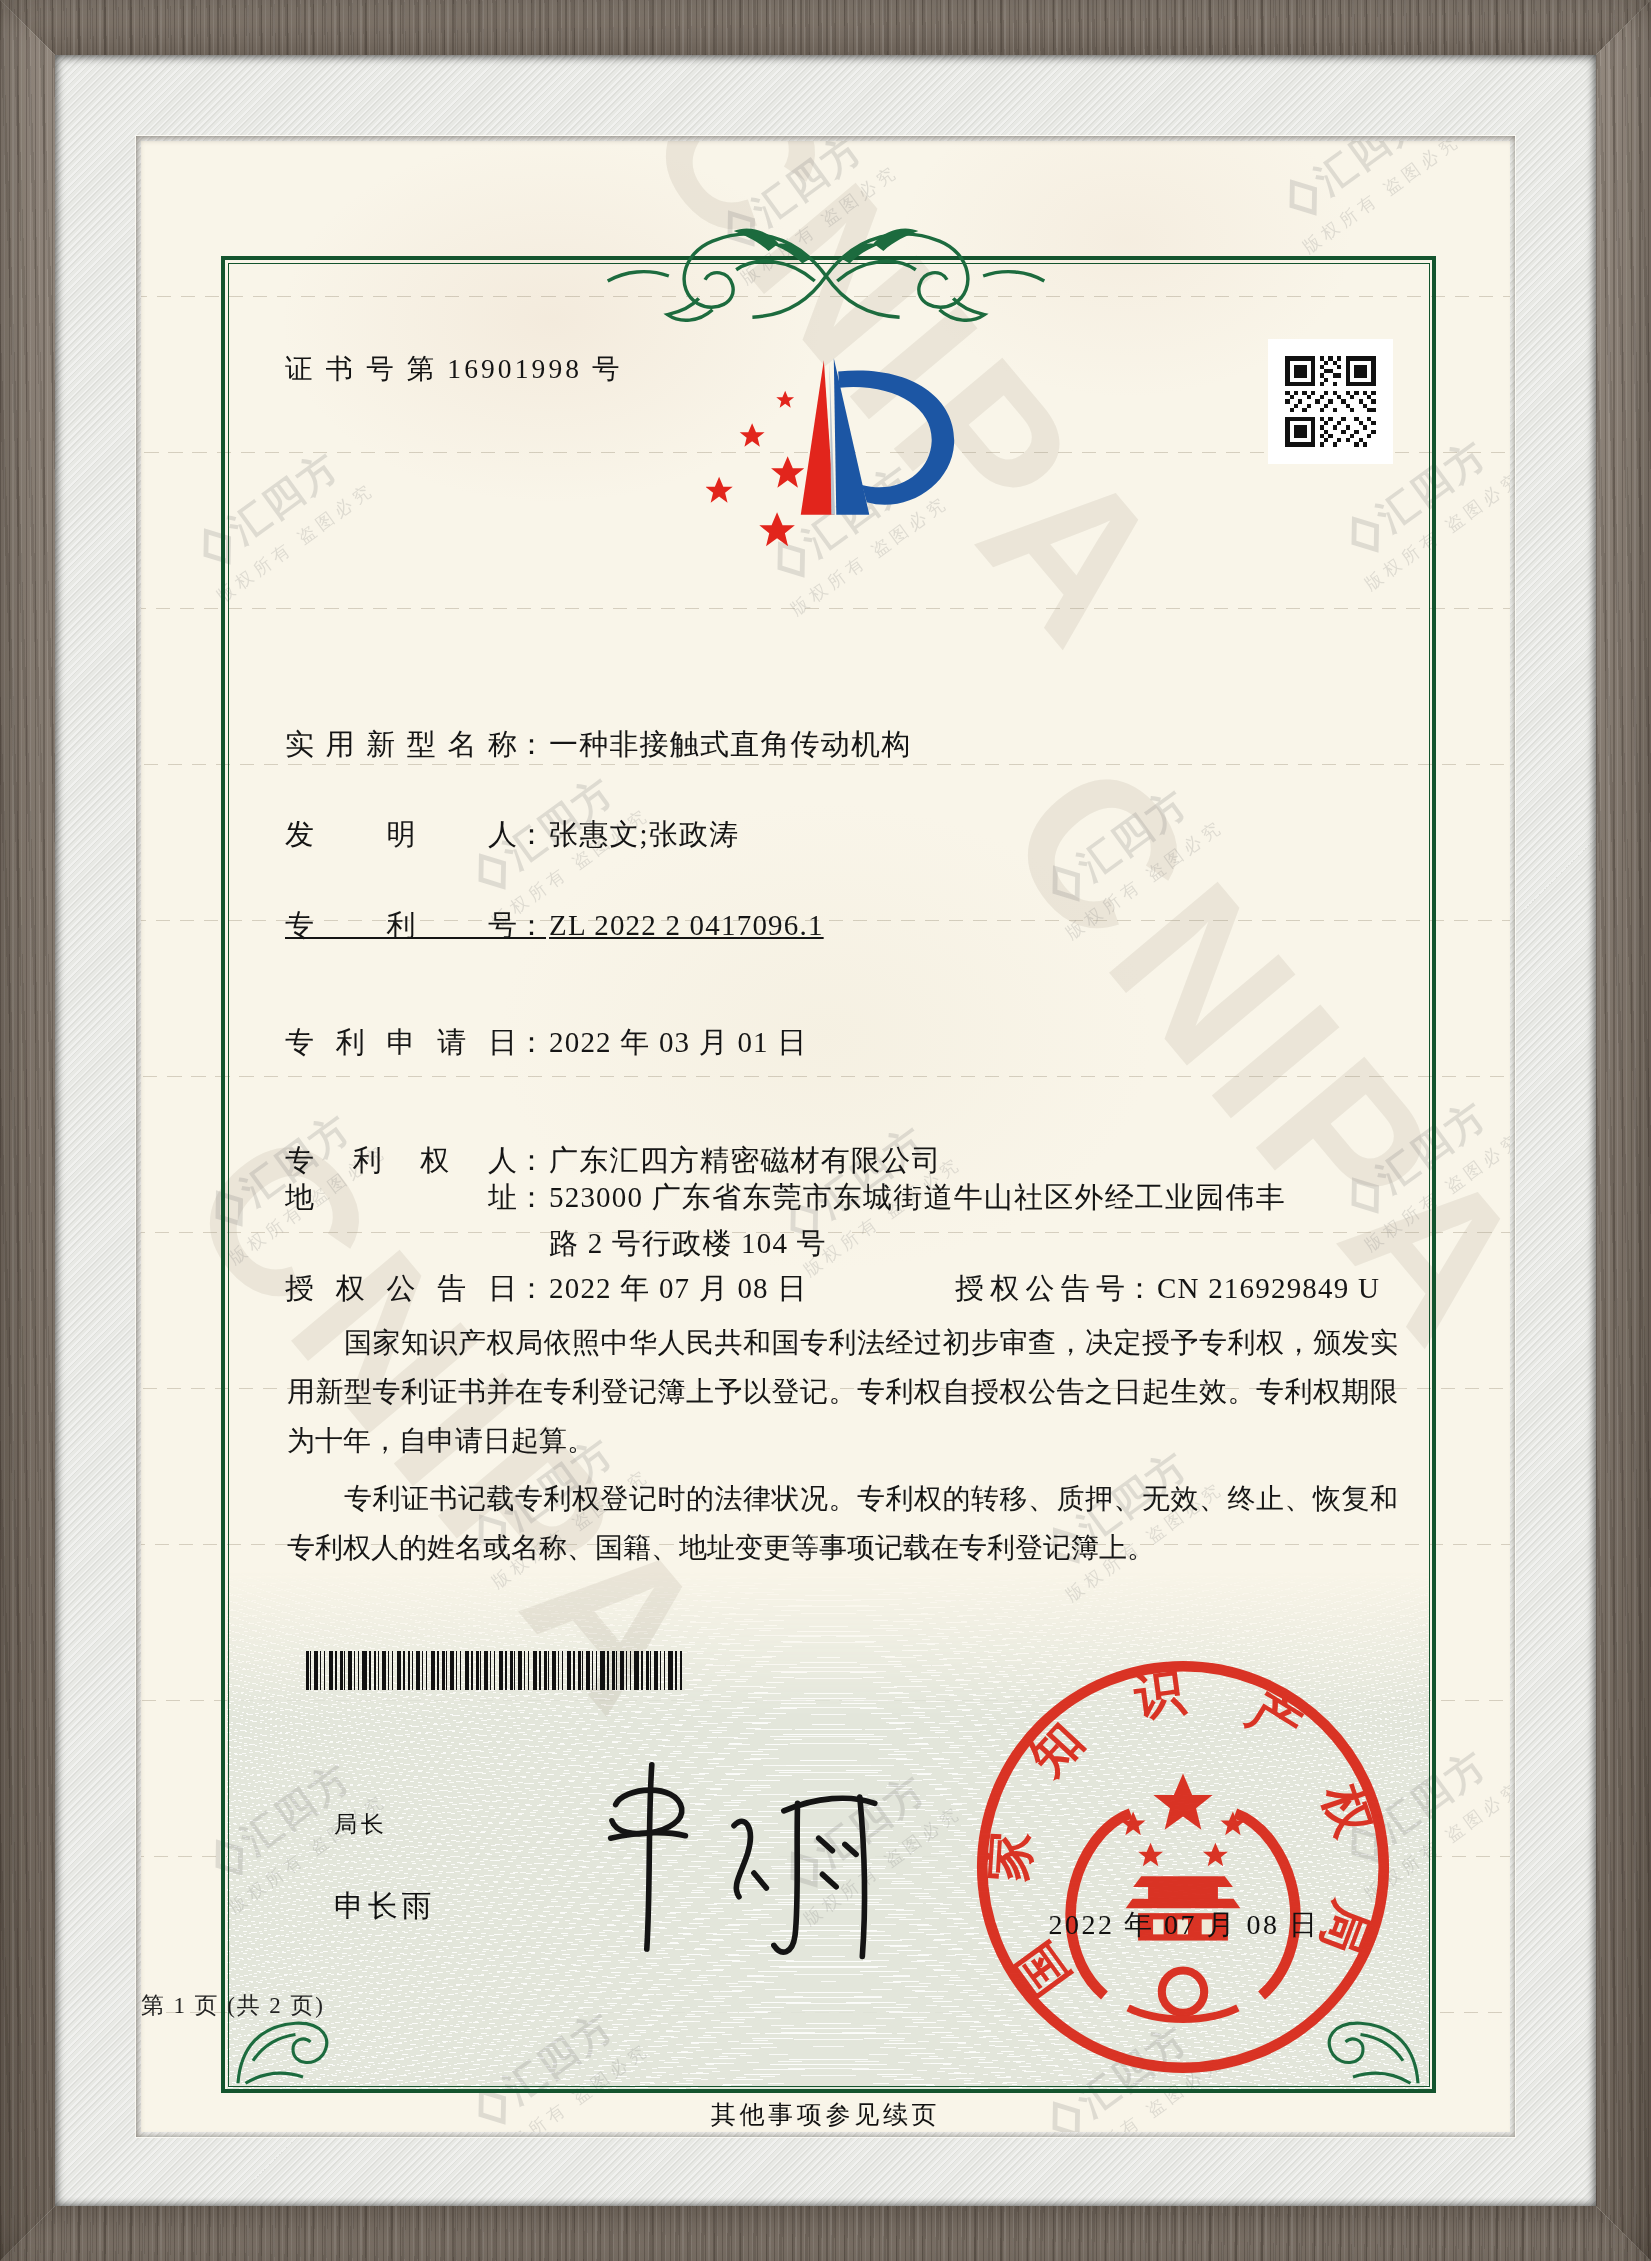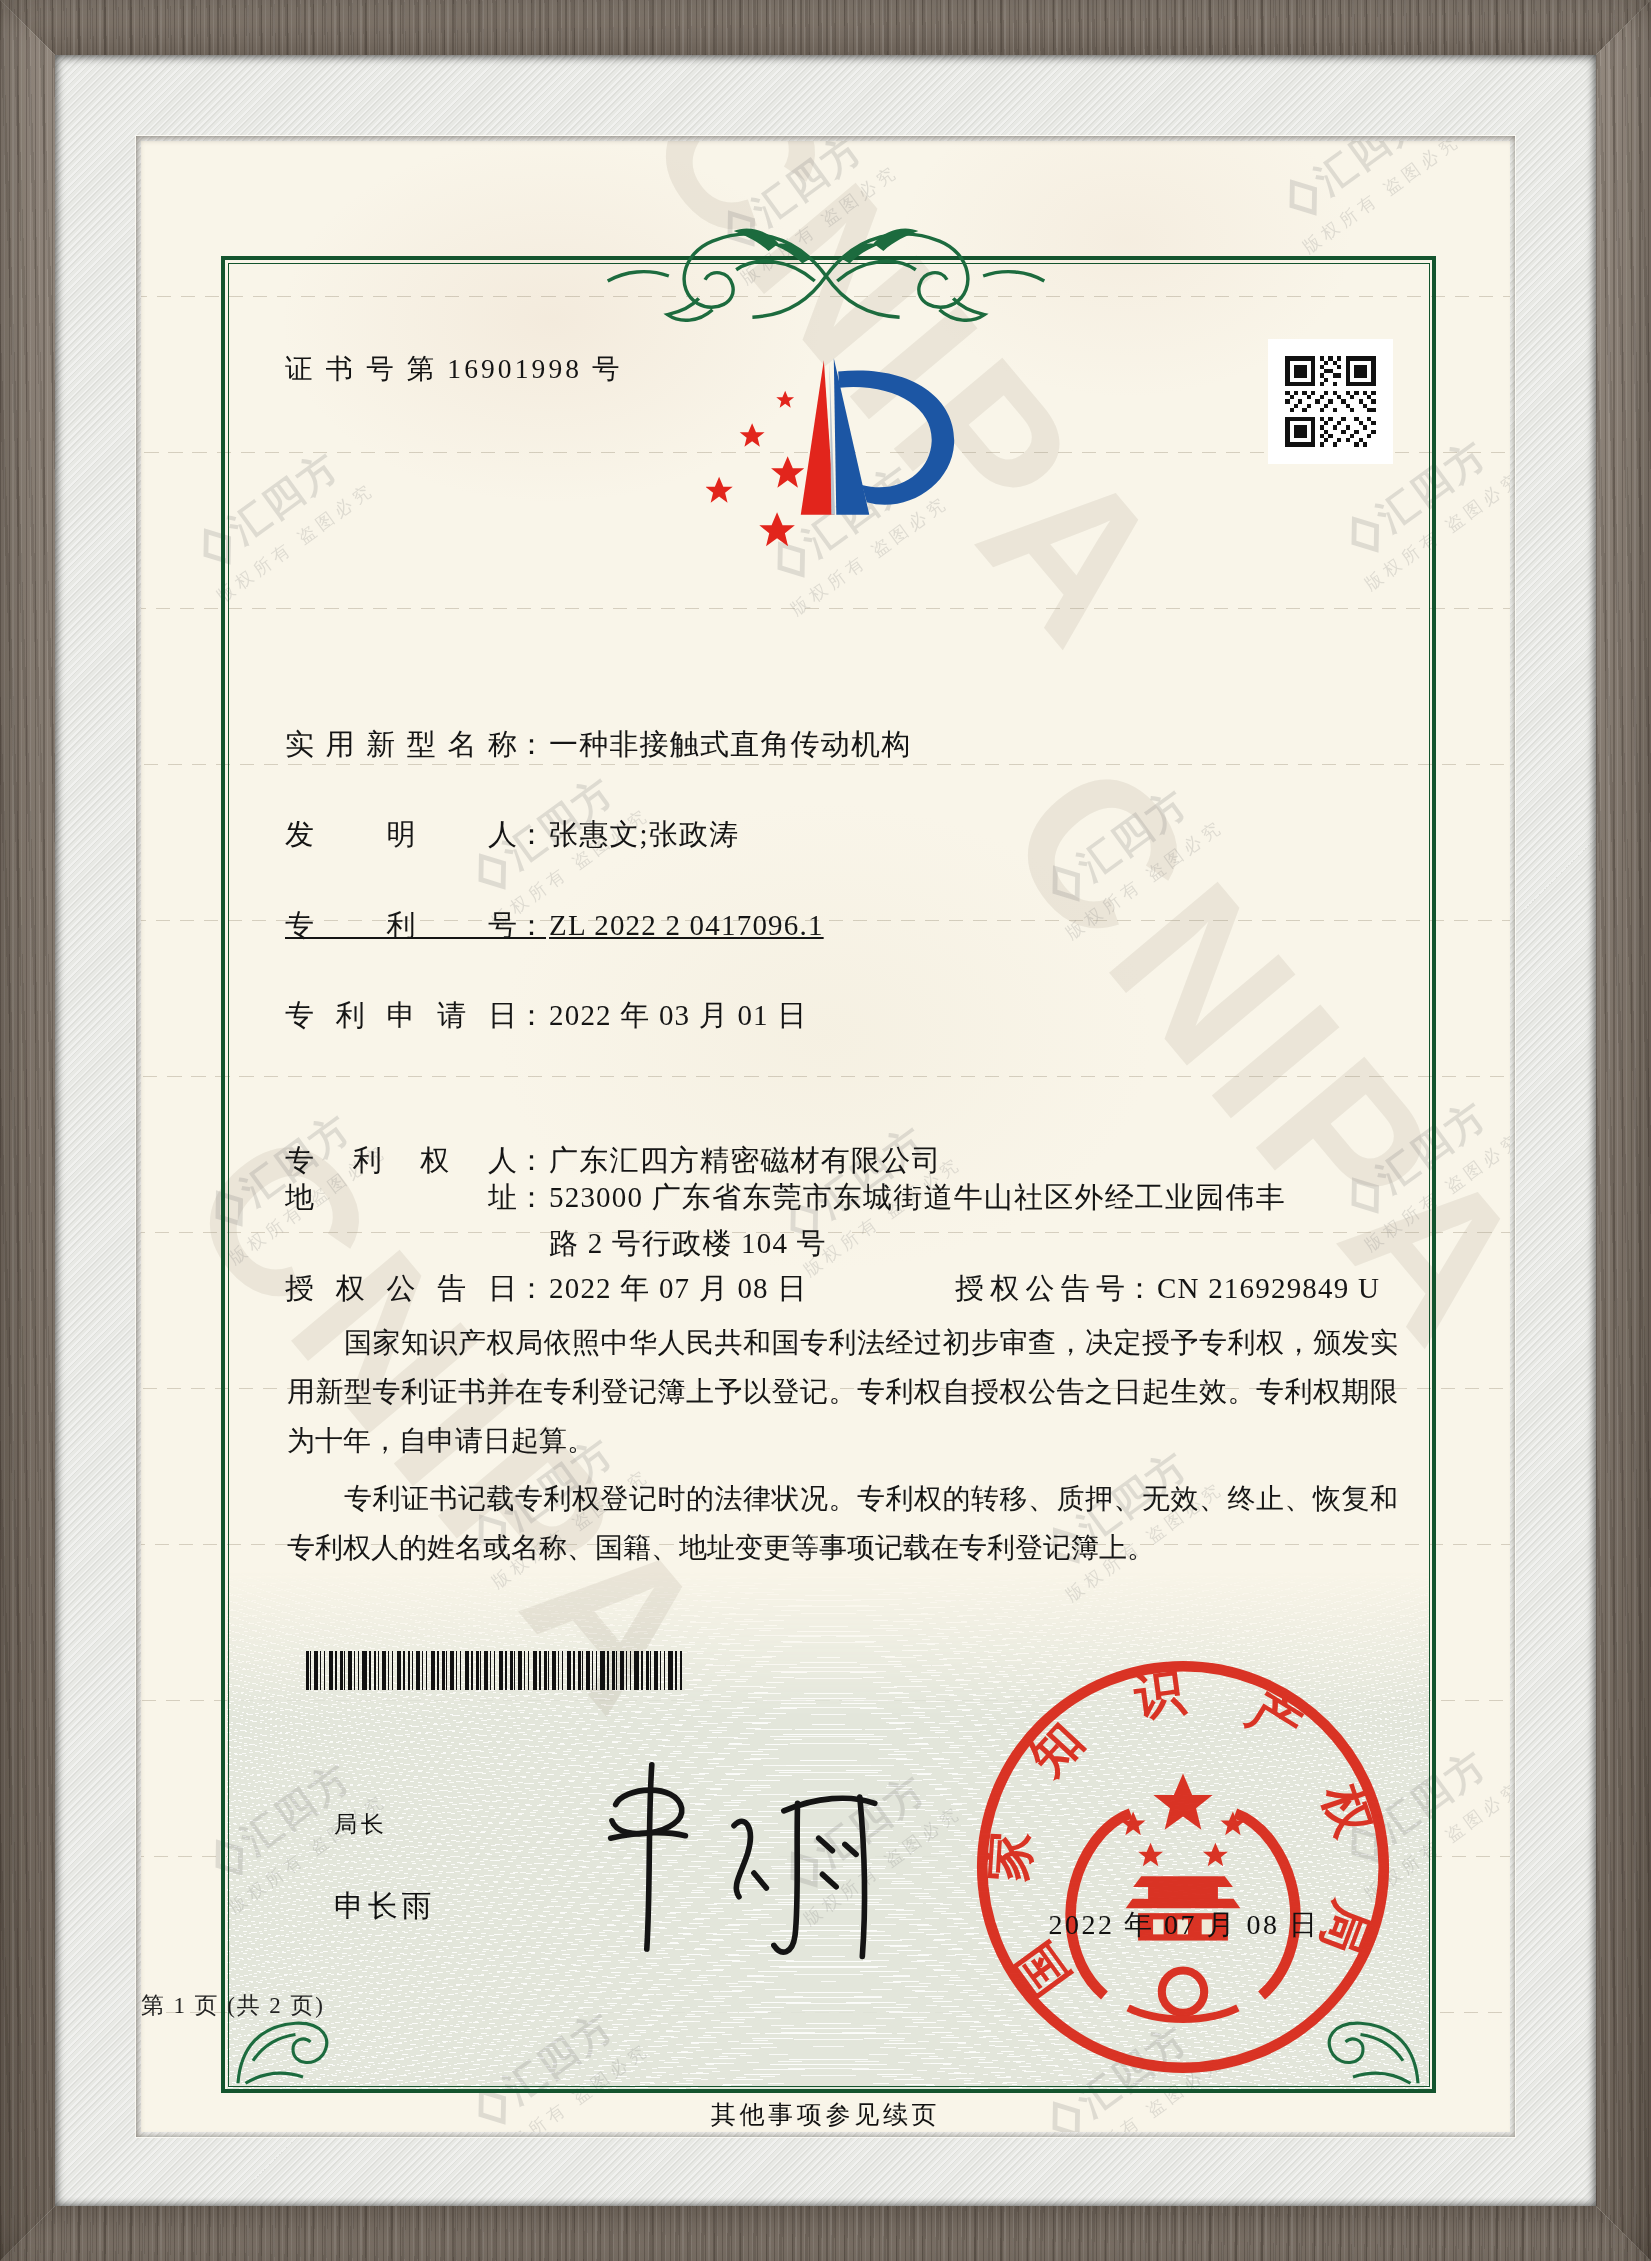--- a/index.html
+++ b/index.html
@@ -304,21 +304,21 @@
     <div class="row" style="top:674px;">
       <span class="lbl">发明人</span>
         <span class="colon">：</span>
         <span class="val">张惠文;张政涛</span>
     </div>
     <div class="row" style="top:765px;text-decoration:underline;">
       <span class="lbl">专利号</span>
         <span class="colon">：</span>
         <span class="val">ZL 2022 2 0417096.1</span>
     </div>
-    <div class="row" style="top:855px;align-items:flex-end;">
+    <div class="row" style="top:882px;align-items:flex-end;">
       <span class="lbl">专利申请日</span>
         <span class="colon">：</span>
         <span class="val">2022 年 03 月 01 日</span>
     </div>
     <div class="row" style="top:1000px;">
       <span class="lbl">专利权人</span>
         <span class="colon">：</span>
         <span class="val">广东汇四方精密磁材有限公司</span>
     </div>
     <div class="row" style="top:1037px;">

